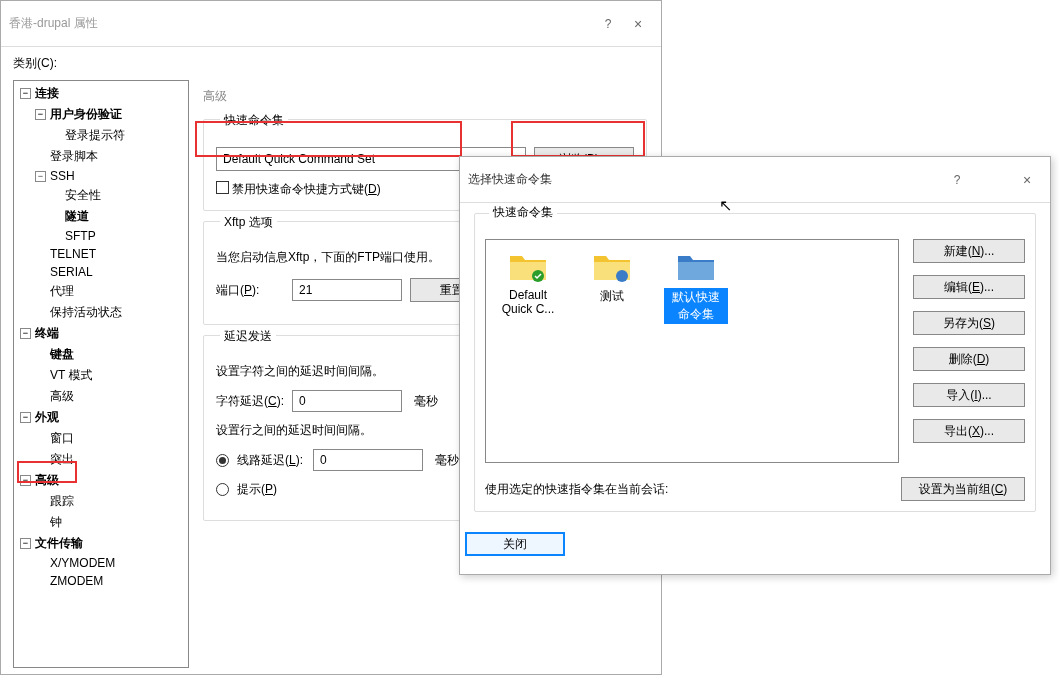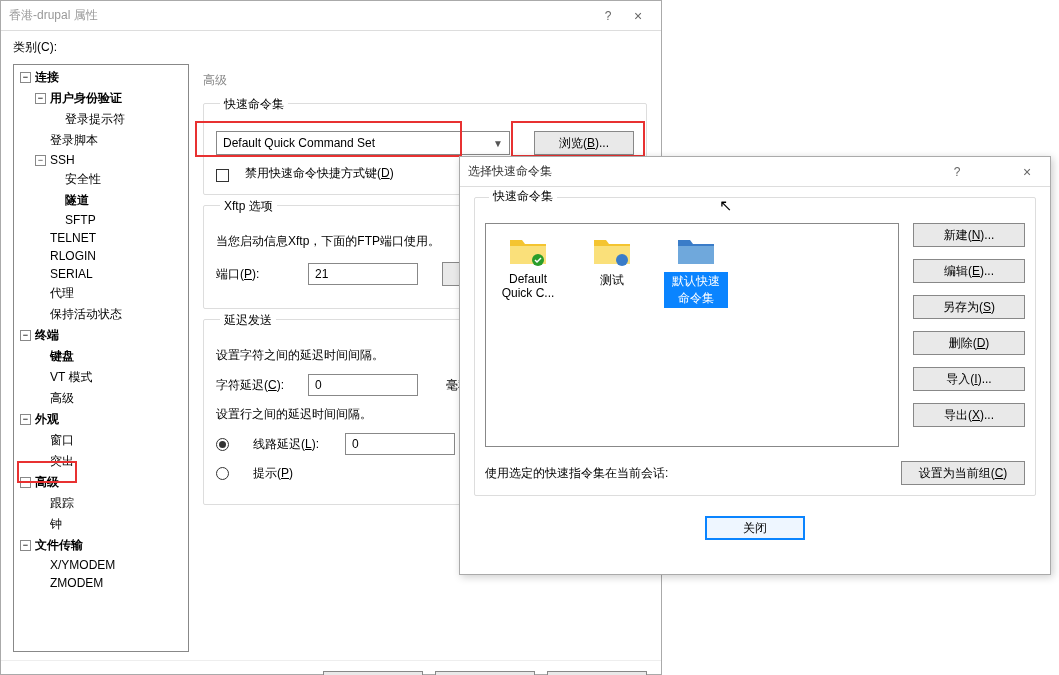--- a/index.html
+++ b/index.html
@@ -1,45 +1,45 @@
 <!DOCTYPE html>
 <html><head>
 <meta charset="utf-8">
 <style>
 * { box-sizing: border-box; margin: 0; padding: 0; font-family: "Microsoft YaHei", "SimSun", sans-serif; font-size: 12px; }
 body { background: #fff; position: relative; width: 1059px; height: 675px; }
 
 .window { position: absolute; background: #fff; border: 1px solid #aaa; }
-.titlebar { height: 30px; display: flex; align-items: center; padding: 0 8px; background: #fff; border-bottom: 1px solid #ddd; }
+.titlebar { height: 46px; display: flex; align-items: center; padding: 0 8px; background: #fff; border-bottom: 1px solid #ddd; }
 .titlebar .title { flex: 1; color: #999; }
 .titlebar .help { width: 30px; text-align: center; color: #666; cursor: pointer; }
 .titlebar .close { width: 30px; text-align: center; color: #666; cursor: pointer; font-size: 14px; }
 
 .main-window { left: 0; top: 0; width: 662px; height: 675px; }
 .main-body { display: flex; height: 600px; }
 .category-label { padding: 8px 12px 4px; }
 .sidebar { width: 176px; margin: 4px 0 8px 12px; border: 1px solid #888; overflow: auto; padding: 2px 0; }
 .tree-item { padding: 2px 4px; display: flex; align-items: center; white-space: nowrap; cursor: pointer; }
 .tree-item.bold { font-weight: bold; }
 .tree-toggle { width: 11px; height: 11px; border: 1px solid #888; display: inline-flex; align-items: center; justify-content: center; margin-right: 4px; font-size: 9px; line-height: 1; color: #333; }
 .tree-spacer { display: inline-block; width: 15px; }
 .indent-1 { padding-left: 6px; }
 .indent-2 { padding-left: 21px; }
 .indent-3 { padding-left: 36px; }
 
 .content { flex: 1; padding: 8px 14px; display: flex; flex-direction: column; gap: 10px; }
 .section-title { color: #888; padding: 4px 0; }
 .panel { border: 1px solid #ddd; padding: 12px; border-radius: 2px; }
 .panel-legend { position: relative; top: -20px; left: 4px; background: #fff; display: inline-block; padding: 0 4px; margin-bottom: -14px; }
-.form-row { display: flex; align-items: center; gap: 24px; margin-bottom: 10px; }
+.form-row { display: flex; align-items: center; gap: 8px; margin-bottom: 10px; }
 .form-row label { min-width: 68px; }
 .dropdown { flex: 1; height: 24px; border: 1px solid #888; padding: 0 6px; display: flex; align-items: center; justify-content: space-between; background: #fff; position: relative; }
 .dropdown .chevron { font-size: 10px; color: #555; }
 .btn { min-width: 100px; height: 24px; border: 1px solid #888; background: #e9e9e9; cursor: pointer; text-align: center; padding: 0 8px; }
-.checkbox-row { display: flex; align-items: flex-end; gap: 16px; }
+.checkbox-row { display: flex; align-items: flex-start; gap: 3px; }
 .checkbox { width: 13px; height: 13px; border: 1px solid #333; }
 .text-input { width: 110px; height: 22px; border: 1px solid #888; padding: 0 6px; }
 .radio { width: 13px; height: 13px; border: 1px solid #333; border-radius: 50%; display: inline-flex; align-items: center; justify-content: center; }
 .radio.checked::after { content: ""; width: 7px; height: 7px; background: #333; border-radius: 50%; }
 .unit { margin-left: 4px; }
 
 .footer { display: flex; justify-content: flex-end; gap: 12px; padding: 10px 14px; border-top: 1px solid #eee; }
 
 .red-box { border: 2px solid #e83131; position: absolute; pointer-events: none; }
 .rb1 { left: 194px; top: 120px; width: 267px; height: 36px; }
@@ -52,21 +52,21 @@
 .cursor-icon { position: absolute; left: 719px; top: 196px; font-size: 16px; color: #000; }
 
 .item-group { border: 1px solid #ddd; padding: 10px; display: flex; gap: 14px; }
 .item-list { flex: 1; border: 1px solid #888; height: 224px; padding: 10px; display: flex; align-items: flex-start; gap: 20px; }
 .item-icon { width: 64px; display: flex; flex-direction: column; align-items: center; gap: 4px; cursor: pointer; text-align: center; }
 .item-icon.selected .label { background: #0a84ff; color: #fff; padding: 1px 3px; }
 .folder-svg { width: 40px; height: 34px; }
 .btn-col { width: 112px; display: flex; flex-direction: column; gap: 12px; }
 .btn-col .btn { width: 112px; }
 .prompt-row { display: flex; align-items: center; justify-content: space-between; margin-top: 14px; }
-.dialog-footer { display: flex; justify-content: center; padding: 10px 20px; }
+.dialog-footer { display: flex; justify-content: flex-start; padding: 10px 5px; }
 .btn.primary { border: 2px solid #0a84ff; background: #eef6ff; }
 
 u { text-decoration: underline; }
 </style>
 </head>
 <body>
 
 <div class="window main-window">
   <div class="titlebar">
     <span class="title">香港-drupal 属性</span>
@@ -104,24 +104,20 @@
           <span class="tree-spacer"></span>
           <span>隧道</span>
         </div>
       <div class="tree-item indent-3">
           <span class="tree-spacer"></span>
           <span>SFTP</span>
         </div>
       <div class="tree-item indent-2">
           <span class="tree-spacer"></span>
           <span>TELNET</span>
-        </div>
-      <div class="tree-item indent-2">
-          <span class="tree-spacer"></span>
-          <span>RLOGIN</span>
         </div>
       <div class="tree-item indent-2">
           <span class="tree-spacer"></span>
           <span>SERIAL</span>
         </div>
       <div class="tree-item indent-2">
           <span class="tree-spacer"></span>
           <span>代理</span>
         </div>
       <div class="tree-item indent-2">

